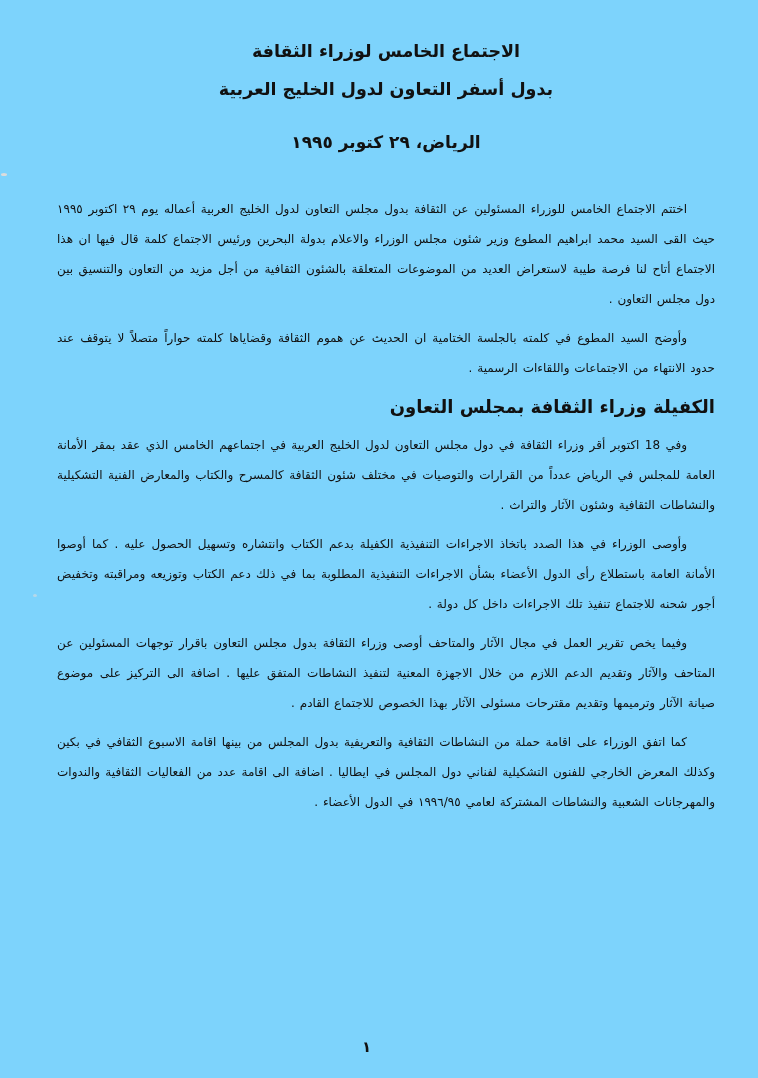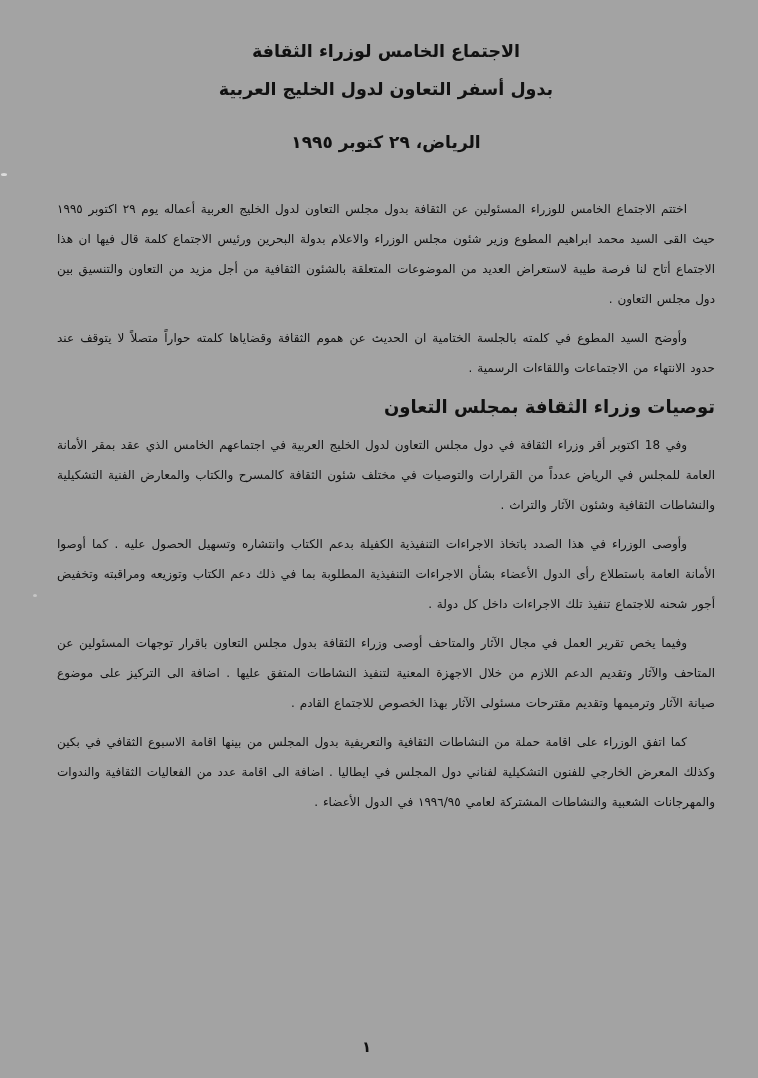--- a/index.html
+++ b/index.html
@@ -13,21 +13,21 @@
     position: relative;
     overflow: hidden;
     font-family: "DejaVu Sans", sans-serif;
     color: #111111;
     direction: rtl;
   }
   .page {
     position: relative;
     width: 758px;
     height: 1078px;
-    background: #a3a3a3;
+    background: #7dd3fc;
     box-sizing: border-box;
     padding: 32px 43px 0 57px;
   }
   .title-block {
     text-align: center;
     direction: rtl;
   }
   .title-line {
     font-size: 17.5px;
     font-weight: bold;
@@ -84,21 +84,21 @@
   <header class="title-block">
     <h1 class="title-line">الاجتماع الخامس لوزراء الثقافة</h1>
     <h1 class="title-line">بدول أسفر التعاون لدول الخليج العربية</h1>
     <div class="date-line">الرياض، ٢٩ كتوبر ١٩٩٥</div>
   </header>
 
   <main class="doc-body">
     <p>اختتم الاجتماع الخامس للوزراء المسئولين عن الثقافة بدول مجلس التعاون لدول الخليج العربية أعماله يوم ٢٩ اكتوبر ١٩٩٥ حيث القى السيد محمد ابراهيم المطوع وزير شئون مجلس الوزراء والاعلام بدولة البحرين ورئيس الاجتماع كلمة قال فيها ان هذا الاجتماع أتاح لنا فرصة طيبة لاستعراض العديد من الموضوعات المتعلقة بالشئون الثقافية من أجل مزيد من التعاون والتنسيق بين دول مجلس التعاون .</p>
     <p>وأوضح السيد المطوع في كلمته بالجلسة الختامية ان الحديث عن هموم الثقافة وقضاياها كلمته حواراً متصلاً لا يتوقف عند حدود الانتهاء من الاجتماعات واللقاءات الرسمية .</p>
 
-    <h2 class="section-heading">توصيات وزراء الثقافة بمجلس التعاون</h2>
+    <h2 class="section-heading">الكفيلة وزراء الثقافة بمجلس التعاون</h2>
 
     <p>وفي 18 اكتوبر أقر وزراء الثقافة في دول مجلس التعاون لدول الخليج العربية في اجتماعهم الخامس الذي عقد بمقر الأمانة العامة للمجلس في الرياض عدداً من القرارات والتوصيات في مختلف شئون الثقافة كالمسرح والكتاب والمعارض الفنية التشكيلية والنشاطات الثقافية وشئون الآثار والتراث .</p>
     <p>وأوصى الوزراء في هذا الصدد باتخاذ الاجراءات التنفيذية الكفيلة بدعم الكتاب وانتشاره وتسهيل الحصول عليه . كما أوصوا الأمانة العامة باستطلاع رأى الدول الأعضاء بشأن الاجراءات التنفيذية المطلوبة بما في ذلك دعم الكتاب وتوزيعه ومراقبته وتخفيض أجور شحنه للاجتماع تنفيذ تلك الاجراءات داخل كل دولة .</p>
     <p>وفيما يخص تقرير العمل في مجال الآثار والمتاحف أوصى وزراء الثقافة بدول مجلس التعاون باقرار توجهات المسئولين عن المتاحف والآثار وتقديم الدعم اللازم من خلال الاجهزة المعنية لتنفيذ النشاطات المتفق عليها . اضافة الى التركيز على موضوع صيانة الآثار وترميمها وتقديم مقترحات مسئولى الآثار بهذا الخصوص للاجتماع القادم .</p>
     <p>كما اتفق الوزراء على اقامة حملة من النشاطات الثقافية والتعريفية بدول المجلس من بينها اقامة الاسبوع الثقافي في بكين وكذلك المعرض الخارجي للفنون التشكيلية لفناني دول المجلس في ايطاليا . اضافة الى اقامة عدد من الفعاليات الثقافية والندوات والمهرجانات الشعبية والنشاطات المشتركة لعامي ١٩٩٦/٩٥ في الدول الأعضاء .</p>
   </main>
 
   <div class="page-number">١</div>
 
   <div class="scan-speck speck-1"></div>

